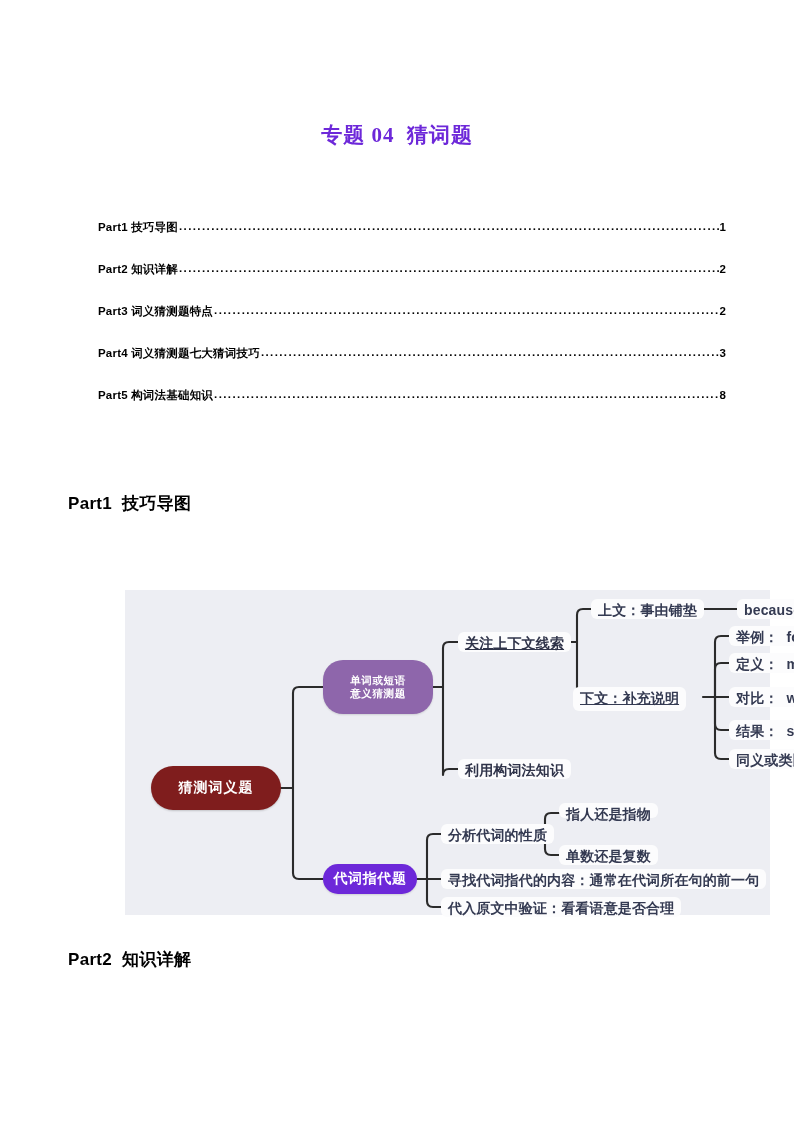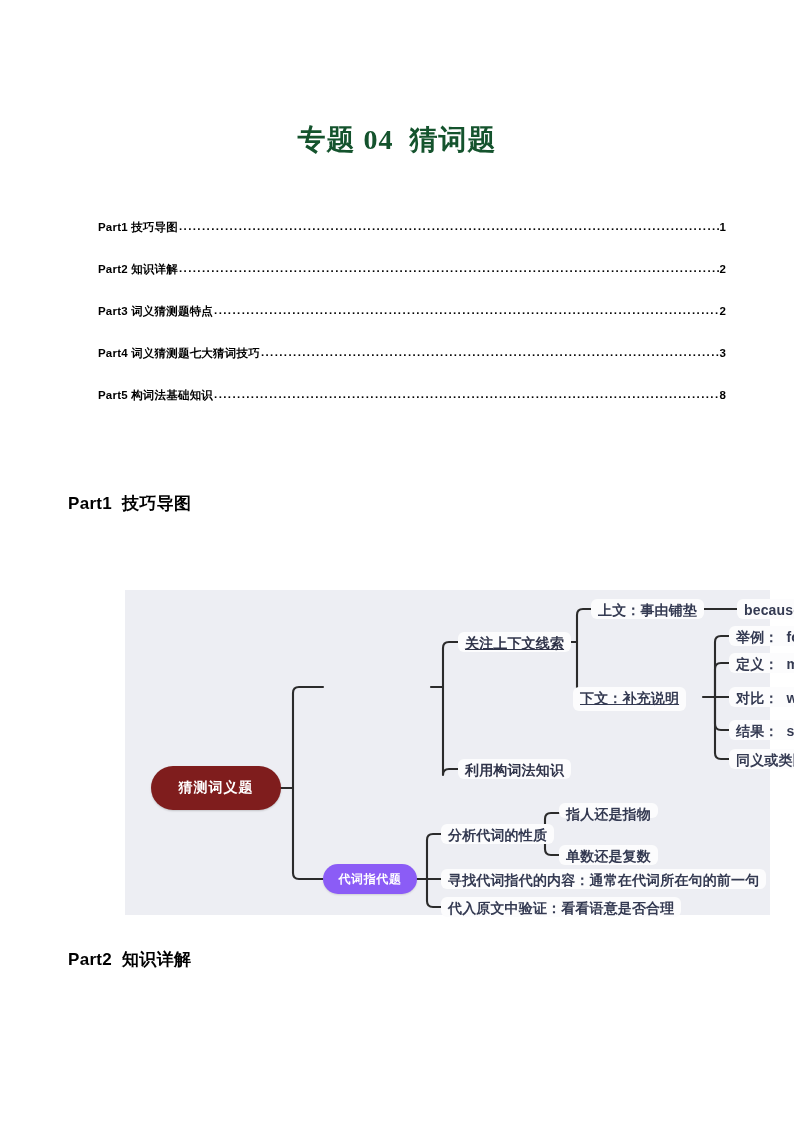--- a/index.html
+++ b/index.html
@@ -24,24 +24,24 @@
   }
 
   
   .doc-title {
     position: absolute;
     left: 0;
     top: 121px;
     width: 794px;
     text-align: center;
     font-family: "Liberation Serif", "DejaVu Serif", serif;
-    font-size: 28px;
+    font-size: 21px;
     font-weight: bold;
     letter-spacing: 1px;
-    color: #14532d;
+    color: #6d28d9;
     white-space: pre;
   }
 
   
   .toc {
     position: absolute;
     left: 98px;
     top: 220px;
     width: 628px;
   }
@@ -131,24 +131,24 @@
   .mm-l1 {
     background: #8e66ab;
     color: #ffffff;
     border-radius: 20px;
     font-size: 10.5px;
     font-weight: bold;
     letter-spacing: 0.6px;
     box-shadow: 0 1px 2px rgba(0,0,0,0.13);
   }
   .mm-l1b {
-    background: #8b5cf6;
+    background: #6d28d9;
     color: #ffffff;
     border-radius: 16px;
-    font-size: 12px;
+    font-size: 14px;
     font-weight: bold;
     letter-spacing: 0.6px;
     box-shadow: 0 1px 2px rgba(0,0,0,0.13);
   }
   
   .mm-chip {
     background: #fcfcfd;
     color: #2f3349;
     border-radius: 6px;
     font-size: 14px;
@@ -241,20 +241,24 @@
         <path d="M 408 244 L 420 244"></path>
         <path d="M 420 244 L 420 229 Q 420 223 426 223 L 434 223"></path>
         <path d="M 420 244 L 420 259 Q 420 265 426 265 L 434 265"></path>
       </g>
     </svg>
 
     <div class="mm-node mm-root" style="left:26px; top:176px; width:130px; height:44px;">
       <span>猜测词义题</span>
     </div>
 
+    <div class="mm-node mm-l1" style="left:198px; top:70px; width:110px; height:54px;">
+      <span>单词或短语</span>
+      <span>意义猜测题</span>
+    </div>
 
     <div class="mm-node mm-l1b" style="left:198px; top:274px; width:94px; height:30px;">
       <span>代词指代题</span>
     </div>
 
     <div class="mm-node mm-chip" style="left:333px; top:42px; height:20px;text-decoration:underline;">
       <span>关注上下文线索</span>
     </div>
 
     <div class="mm-node mm-chip" style="left:333px; top:169px; height:20px;">

